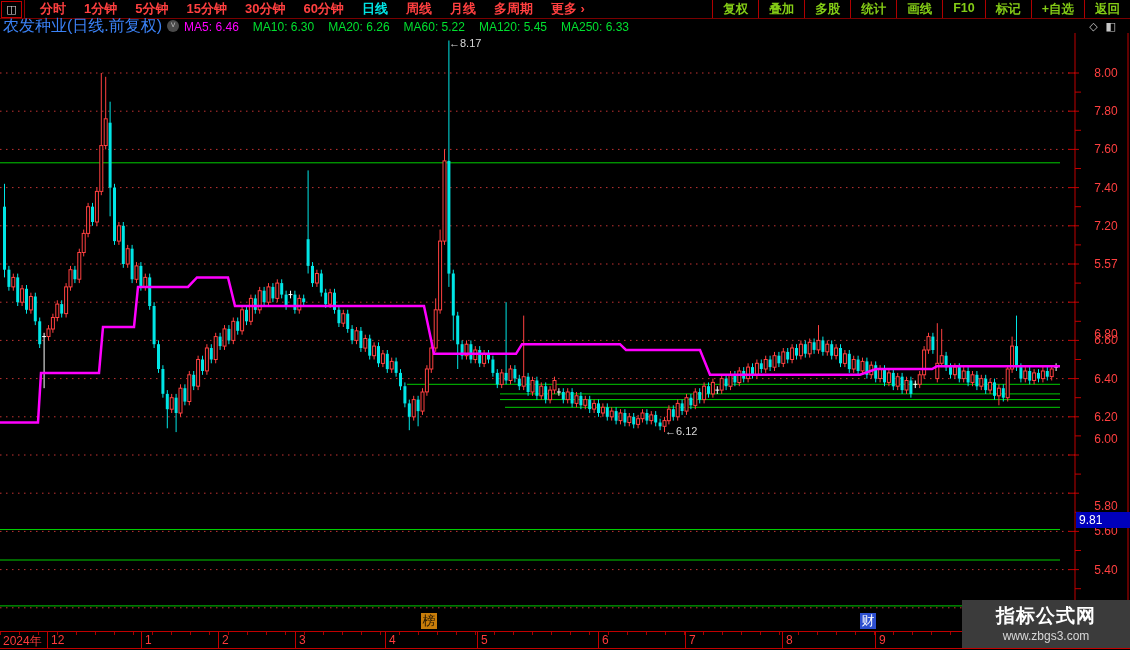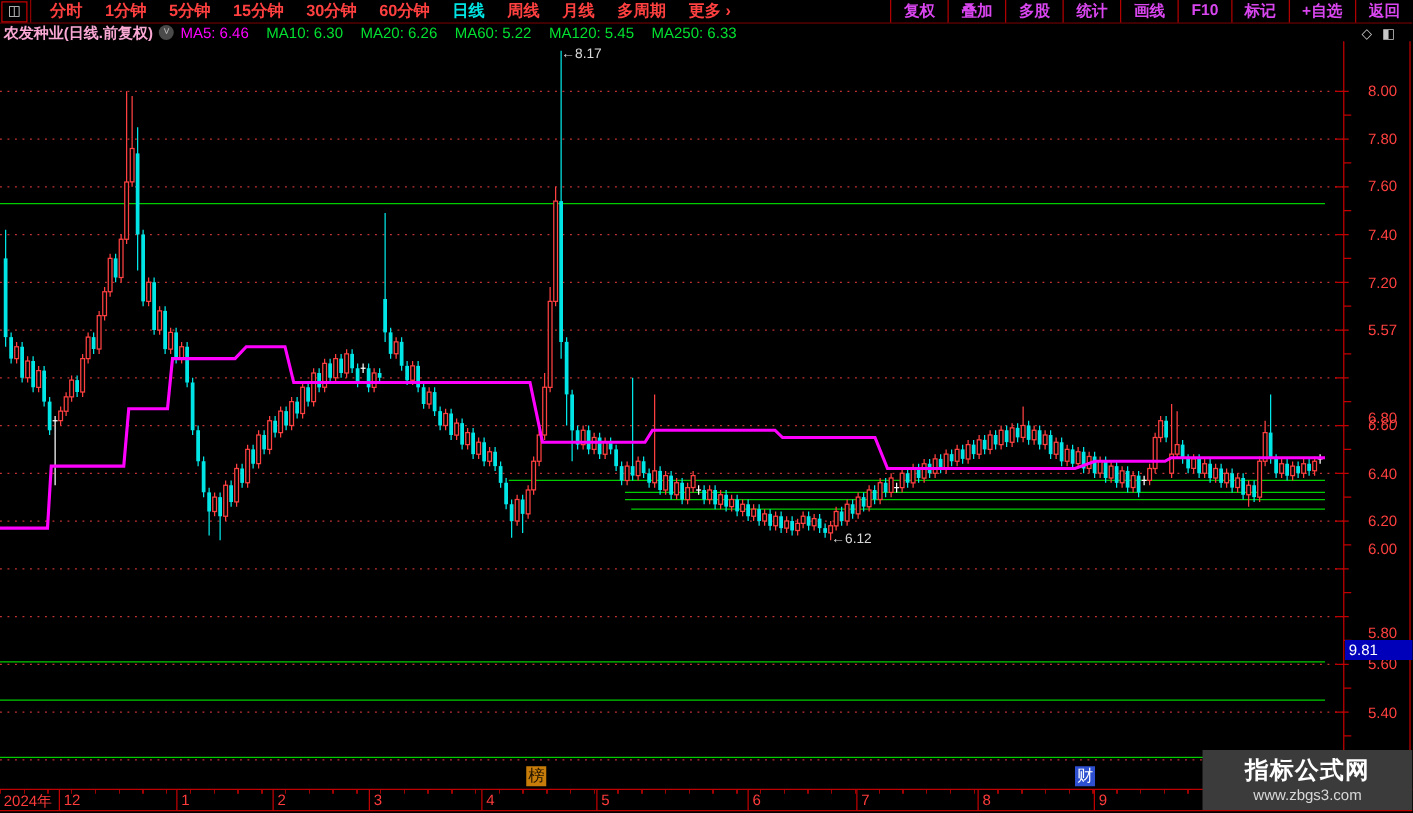--- a/index.html
+++ b/index.html
@@ -9,27 +9,27 @@
   
   #row1{position:absolute;left:0;top:0;width:1130px;height:18px;background:#000;
     border-bottom:1px solid #7a0000;display:flex;align-items:center;z-index:30;}
   #win-icon-box{width:19px;height:15px;margin-left:1px;border:1px solid #c00000;
     color:#ddd;font-size:11px;line-height:14px;text-align:center;flex:0 0 auto;}
   #tabs{display:flex;align-items:center;height:18px;border-left:1px solid #8a0000;
     margin-left:2px;padding-left:6px;}
   .tab{color:#ff4040;font-size:13px;font-weight:bold;padding:0 9px;cursor:pointer;white-space:nowrap;}
   .tab.active{color:#00e5e5;}
   #rbtns{margin-left:auto;display:flex;align-items:stretch;height:18px;}
-  .rbtn{color:#d946ef;font-size:12.5px;font-weight:bold;padding:1px 10px 0 10px;
+  .rbtn{color:#84cc16;font-size:12.5px;font-weight:bold;padding:1px 10px 0 10px;
     border-left:1px solid #b00000;white-space:nowrap;cursor:pointer;}
 
   
   #row2{position:absolute;left:0;top:19px;width:1130px;height:14px;background:#000;
     display:flex;align-items:center;z-index:30;}
-  #chart-title{color:#f9a8d4;font-size:12px;margin-left:3px;white-space:nowrap;font-weight:bold;}
+  #chart-title{color:#3b82f6;font-size:16px;margin-left:3px;white-space:nowrap;}
   #chev-icon{width:12px;height:12px;border-radius:50%;background:#4a4a4a;color:#bbb;
     font-size:9px;line-height:11px;text-align:center;margin:0 5px;flex:0 0 auto;}
   .ma-item{font-size:12px;margin-right:14px;white-space:nowrap;}
   #corner-icons{margin-left:auto;margin-right:14px;display:flex;gap:8px;}
   .corner-ic{font-size:11px;color:#c8c8c8;cursor:pointer;}
 
   
   #chart-svg{position:absolute;left:0;top:0;z-index:5;}
   .annot{position:absolute;color:#d8d8d8;font-size:11px;z-index:12;white-space:nowrap;}
   #price-axis{position:absolute;left:0;top:0;z-index:10;}

